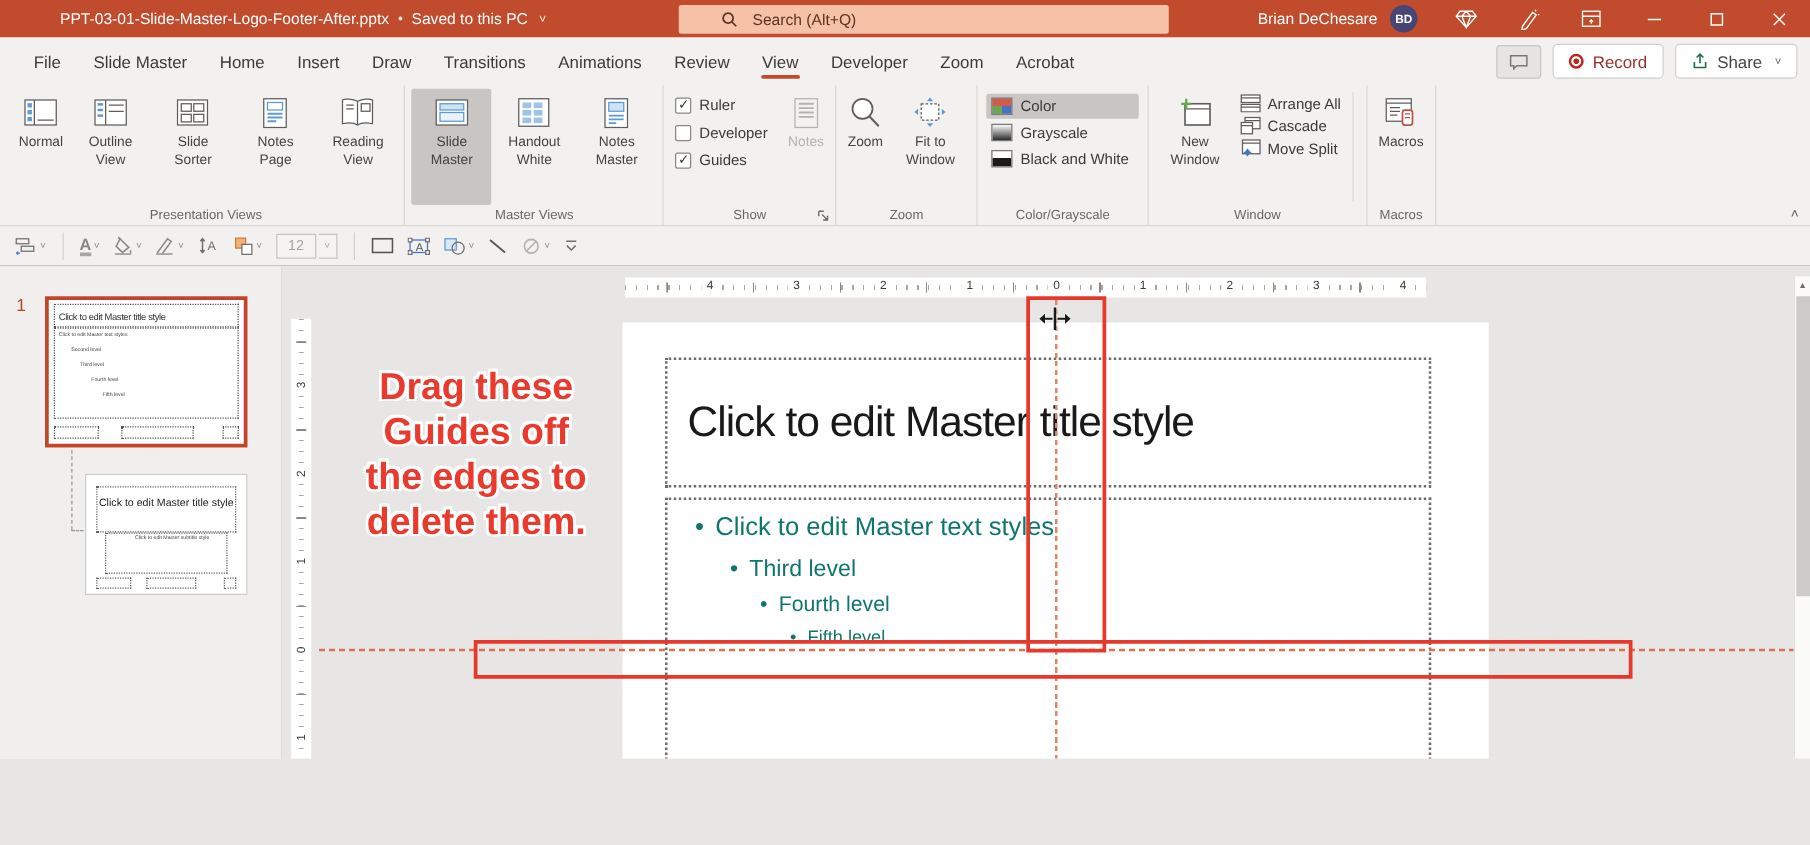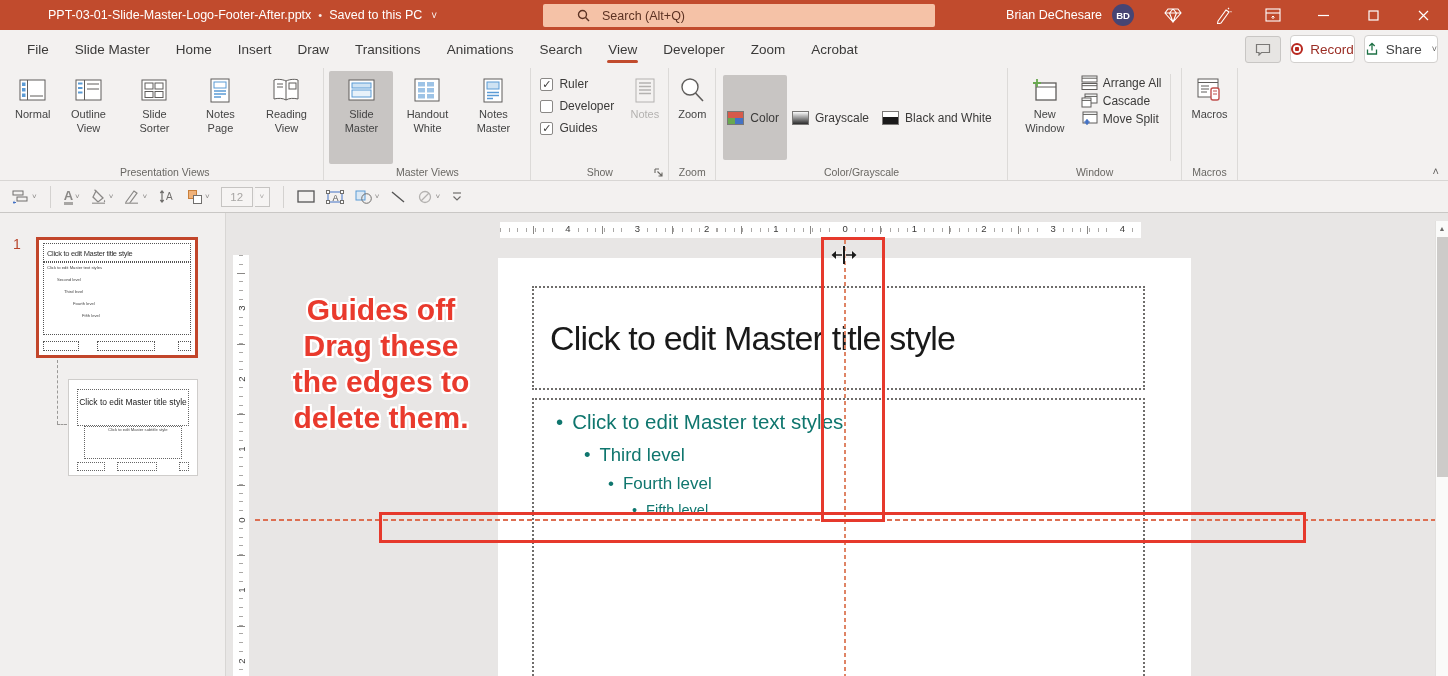--- a/index.html
+++ b/index.html
@@ -1,18 +1,18 @@
 <!DOCTYPE html>
 <html><head>
 <meta charset="utf-8">
 <style>
   * { margin:0; padding:0; box-sizing:border-box; }
   html,body { width:1448px; height:676px; overflow:hidden; }
   body { font-family:"Liberation Sans", sans-serif; background:#e8e6e5; }
-  .app { position:relative; width:1448px; height:676px; background:#f3f1f0; }
+  .app { position:relative; width:1448px; height:607px; background:#f3f1f0; }
 
   
   .titlebar { position:relative; height:30px; background:#c14b2d; color:#fff; }
   .tb-left { position:absolute; left:48px; top:0; height:30px; display:flex; align-items:center; gap:7px; font-size:12.5px; }
   .tb-dot { font-size:11px; opacity:.9; }
   .tb-chev { font-size:10px; margin-left:2px; opacity:.95; }
   .tb-search { position:absolute; left:543px; top:4px; width:392px; height:23px; background:#f5c2a7; border-radius:2px;
                display:flex; align-items:center; gap:12px; padding-left:34px; color:#5c3223; font-size:12.5px; }
   .tb-right { position:absolute; right:0; top:0; height:30px; display:flex; align-items:center; }
   .tb-user { font-size:12.5px; margin-right:10px; }
@@ -22,21 +22,21 @@
   .tb-win { width:50px; height:30px; display:flex; align-items:center; justify-content:center; }
 
   
   .tabrow { position:relative; height:38px; background:#f3f1f0; display:flex; align-items:flex-end; padding-left:14px; }
   .tabs { display:flex; }
   .tab { padding:0 13px 11px 13px; font-size:13.5px; color:#3b3a39; position:relative; cursor:default; }
   .tab.active::after { content:""; position:absolute; left:12px; right:12px; bottom:5px; height:3px; background:#c14b2d; border-radius:2px; }
   .tab-actions { position:absolute; right:10px; top:5px; display:flex; gap:9px; align-items:center; }
   .btn-comment { width:36px; height:27px; background:#e7e5e3; border:1px solid #c8c6c4; border-radius:3px;
                  display:flex; align-items:center; justify-content:center; }
-  .btn-record, .btn-share { background:#fff; border:1px solid #d2d0ce; border-radius:4px; height:28px; padding:0 0;
+  .btn-record, .btn-share { background:#fff; border:1px solid #d2d0ce; border-radius:4px; height:28px; padding:0 12px;
                  display:flex; align-items:center; gap:7px; font-size:13.5px; color:#444; }
   .btn-record { color:#9b2e25; }
   .rec-dot { width:12px; height:12px; border:2px solid #b8281f; border-radius:50%;
              background:radial-gradient(circle,#b8281f 0 2px,transparent 2.5px); }
   .btn-share .chev { font-size:9px; color:#605e5c; margin-left:3px; }
 
   
   .ribbon { position:relative; height:113px; background:#f3f1f0; border-bottom:1px solid #d8d6d4; display:flex; padding-left:6px; }
   .rgroup { position:relative; display:flex; flex-direction:column; height:100%; padding:3px 5px 16px 5px; border-right:1px solid #dcdad8; }
   .rgroup-label { position:absolute; bottom:2px; left:0; right:0; text-align:center; font-size:10.5px; color:#696763; }
@@ -46,21 +46,21 @@
   .bigbtn .lbl { max-width:56px; }
   .bigbtn.selected { background:#c8c5c3; }
   .bigbtn.disabled { color:#b4b2b0; }
   .ricon { height:26px; display:flex; align-items:center; justify-content:center; }
   .checkcol { display:flex; flex-direction:column; padding:6px 4px 0 4px; gap:8px; width:88px; }
   .checkrow { display:flex; gap:6px; align-items:center; font-size:12px; color:#3b3a39; }
   .cbox { width:13px; height:13px; border:1px solid #8a8886; background:#fff; font-size:11px; line-height:11px;
           text-align:center; color:#3b3a39; border-radius:2px; }
   .cbox.checked::before { content:"✓"; }
   .dlauncher { position:absolute; right:4px; bottom:2px; }
-  .colorcol { display:flex; flex-direction:row; padding:4px 2px; gap:1px; }
+  .colorcol { display:flex; flex-direction:column; padding:4px 2px; gap:1px; }
   .colorrow { display:flex; align-items:center; gap:6px; font-size:12px; color:#3b3a39; padding:3px 8px 3px 4px; border-radius:2px; }
   .colorrow.selected { background:#c8c5c3; }
   .cicon { width:17px; height:14px; display:inline-block; border:1px solid #7a7876; }
   .smallcol { display:flex; flex-direction:column; padding:4px 2px; gap:3px; }
   .smallbtn { display:flex; align-items:center; gap:5px; font-size:12px; color:#3b3a39; }
   .gsep { width:1px; background:#dcdad8; margin:3px 5px; }
   .ribbon-collapse { position:absolute; right:9px; bottom:3px; font-size:11px; color:#605e5c; }
 
   
   .toolbar2 { height:32px; background:#f3f1f0; border-bottom:1px solid #c9c7c5; display:flex; align-items:center; padding-left:8px; gap:3px; }
@@ -212,21 +212,21 @@
   <nav class="tabrow">
     <div class="tabs">
 
     <div class="tab" style="--i: 0;">File</div>
         <div class="tab" style="--i: 1;">Slide Master</div>
         <div class="tab" style="--i: 2;">Home</div>
         <div class="tab" style="--i: 3;">Insert</div>
         <div class="tab" style="--i: 4;">Draw</div>
         <div class="tab" style="--i: 5;">Transitions</div>
         <div class="tab" style="--i: 6;">Animations</div>
-        <div class="tab" style="--i: 7;">Search</div>
+        <div class="tab" style="--i: 7;">Review</div>
         <div class="tab active" style="--i: 8;">View</div>
         <div class="tab" style="--i: 9;">Developer</div>
         <div class="tab" style="--i: 10;">Zoom</div>
         <div class="tab" style="--i: 11;">Acrobat</div>
       </div>
     <div class="tab-actions">
       <span class="btn-comment">
         <svg width="16" height="13" viewBox="0 0 16 13">
             <path d="M1.5 1.5 h13 v8 h-8 l-2.5 2.5 v-2.5 h-2.5 z" fill="none" stroke="#7a7876" stroke-width="1.2"></path>
           </svg>
@@ -402,20 +402,32 @@
     <div class="rgroup">
       <div class="rbody">
         <div class="bigbtn">
           <span class="ricon">
             <svg width="26" height="26" viewBox="0 0 26 26">
                 <circle cx="11" cy="10" r="8" fill="#fff" stroke="#5f5d5b" stroke-width="1.4"></circle>
                 <line x1="16.5" y1="16" x2="24" y2="24" stroke="#5f5d5b" stroke-width="1.6"></line>
               </svg>
           </span>
           <span class="lbl">Zoom</span>
+        </div>
+        <div class="bigbtn">
+          <span class="ricon">
+            <svg width="28" height="26" viewBox="0 0 28 26">
+                <rect x="7" y="6" width="14" height="13" fill="#fff" stroke="#5f5d5b" stroke-dasharray="2 1.5"></rect>
+                <path d="M14 1 l2.5 3 h-5 z" fill="#5b9bd5"></path>
+                <path d="M14 24.5 l2.5-3 h-5 z" fill="#5b9bd5"></path>
+                <path d="M1.5 12.5 l3-2.5 v5 z" fill="#5b9bd5"></path>
+                <path d="M26.5 12.5 l-3-2.5 v5 z" fill="#5b9bd5"></path>
+              </svg>
+          </span>
+          <span class="lbl">Fit to Window</span>
         </div>
       </div>
       <div class="rgroup-label">Zoom</div>
     </div>
 
     <div class="rgroup">
       <div class="rbody">
         <div class="colorcol">
           <div class="colorrow selected">
             <span class="cicon" style="background:linear-gradient(180deg,#d65a4a 0 50%,transparent 50%),linear-gradient(90deg,#69a84f 0 50%,#4472c4 50%);"></span>
@@ -699,22 +711,22 @@
         <svg width="28" height="20" viewBox="0 0 28 20">
             <path d="M14 1 v18" stroke="#1a1a1a" stroke-width="2"></path>
             <path d="M12 10 H4 M16 10 h8" stroke="#1a1a1a" stroke-width="1.6"></path>
             <path d="M6 6 L1.5 10 L6 14 z" fill="#1a1a1a"></path>
             <path d="M22 6 L26.5 10 L22 14 z" fill="#1a1a1a"></path>
           </svg>
       </div>
 
       <div class="annotation">
 
-      <div class="ann-line" style="--i: 1;">Guides off</div>
-          <div class="ann-line" style="--i: 0;">Drag these</div>
+      <div class="ann-line" style="--i: 0;">Drag these</div>
+          <div class="ann-line" style="--i: 1;">Guides off</div>
           <div class="ann-line" style="--i: 2;">the edges to</div>
           <div class="ann-line" style="--i: 3;">delete them.</div>
         </div>
 
       <div class="scrollbar">
         <div class="sb-up">▲</div>
         <div class="sb-thumb"></div>
       </div>
 
     </div>

